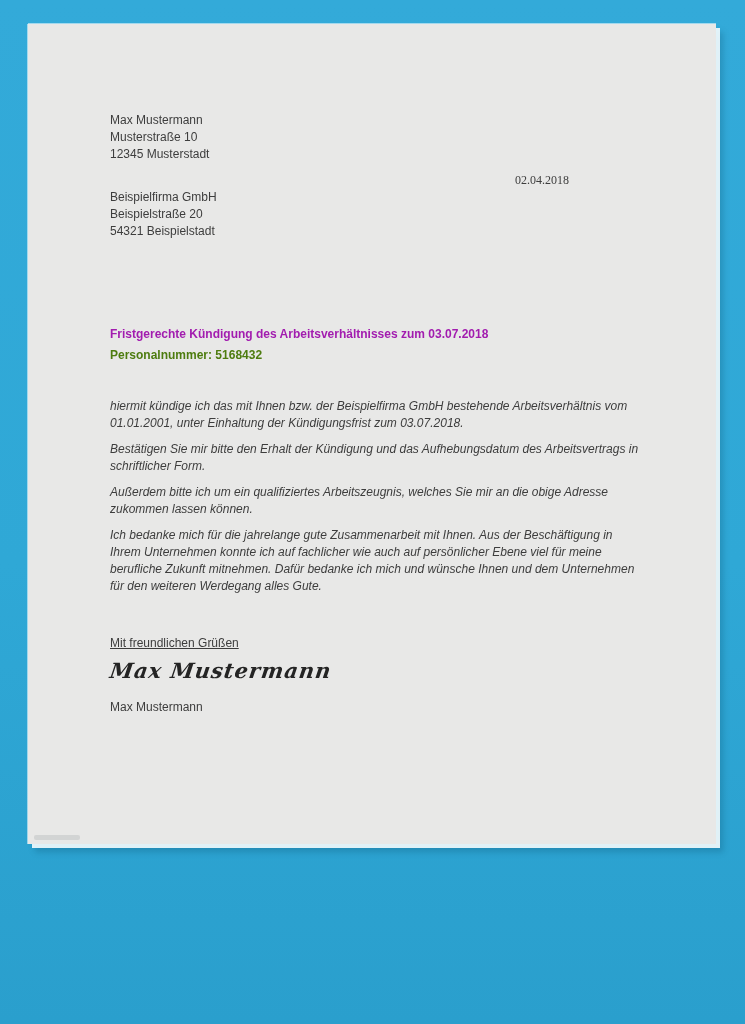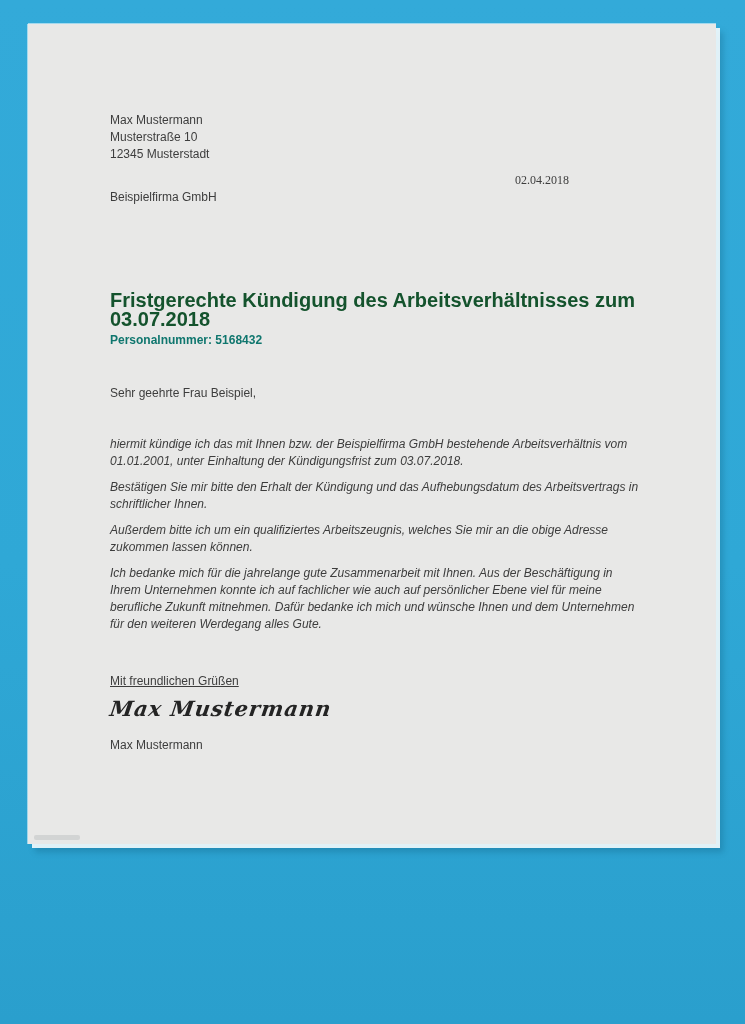--- a/index.html
+++ b/index.html
@@ -35,29 +35,29 @@
   .block div { white-space: nowrap; }
   .sender { margin: 0; }
   .date-line {
     margin-top: 9px;
     padding-left: 405px;
     font-family: Liberation Serif, serif;
   }
   .recipient { }
   .subject {
     margin: 85px 0 0 0;
-    font-size: 20px;
+    font-size: 12px;
     line-height: 19px;
     font-weight: bold;
-    color: #14532d;
+    color: #a21caf;
   }
   .personnel {
     margin-top: 3px;
     font-weight: bold;
-    color: #0f766e;
+    color: #4d7c0f;
   }
   .salutation { margin-top: 36px; }
   p.body-par { margin: 9px 0 0 0; font-style: italic; }
   p.body-par.first { margin-top: 34px; }
   .closing { margin-top: 40px; text-decoration: underline; }
   .signature {
     margin-top: 5px;
     font-family: "DejaVu Serif", serif;
     font-style: italic;
     font-weight: bold;
@@ -89,29 +89,30 @@
   <div class="block sender">
     <div>Max Mustermann</div>
     <div>Musterstraße 10</div>
     <div>12345 Musterstadt</div>
   </div>
 
   <div class="date-line">02.04.2018</div>
 
   <div class="block recipient">
     <div>Beispielfirma GmbH</div>
+    <div>Beispielstraße 20</div>
+    <div>54321 Beispielstadt</div>
   </div>
 
   <div class="subject">Fristgerechte Kündigung des Arbeitsverhältnisses zum 03.07.2018</div>
   <div class="personnel">Personalnummer: 5168432</div>
 
-  <div class="salutation">Sehr geehrte Frau Beispiel,</div>
 
   <p class="body-par first">hiermit kündige ich das mit Ihnen bzw. der Beispielfirma GmbH bestehende Arbeitsverhältnis vom 01.01.2001, unter Einhaltung der Kündigungsfrist zum 03.07.2018.</p>
-  <p class="body-par">Bestätigen Sie mir bitte den Erhalt der Kündigung und das Aufhebungsdatum des Arbeitsvertrags in schriftlicher Ihnen.</p>
+  <p class="body-par">Bestätigen Sie mir bitte den Erhalt der Kündigung und das Aufhebungsdatum des Arbeitsvertrags in schriftlicher Form.</p>
   <p class="body-par">Außerdem bitte ich um ein qualifiziertes Arbeitszeugnis, welches Sie mir an die obige Adresse zukommen lassen können.</p>
   <p class="body-par">Ich bedanke mich für die jahrelange gute Zusammenarbeit mit Ihnen. Aus der Beschäftigung in Ihrem Unternehmen konnte ich auf fachlicher wie auch auf persönlicher Ebene viel für meine berufliche Zukunft mitnehmen. Dafür bedanke ich mich und wünsche Ihnen und dem Unternehmen für den weiteren Werdegang alles Gute.</p>
 
   <div class="closing">Mit freundlichen Grüßen</div>
 
   <div class="signature">
     <span>Max Mustermann</span>
   </div>
 
   <div class="typed-name">Max Mustermann</div>

